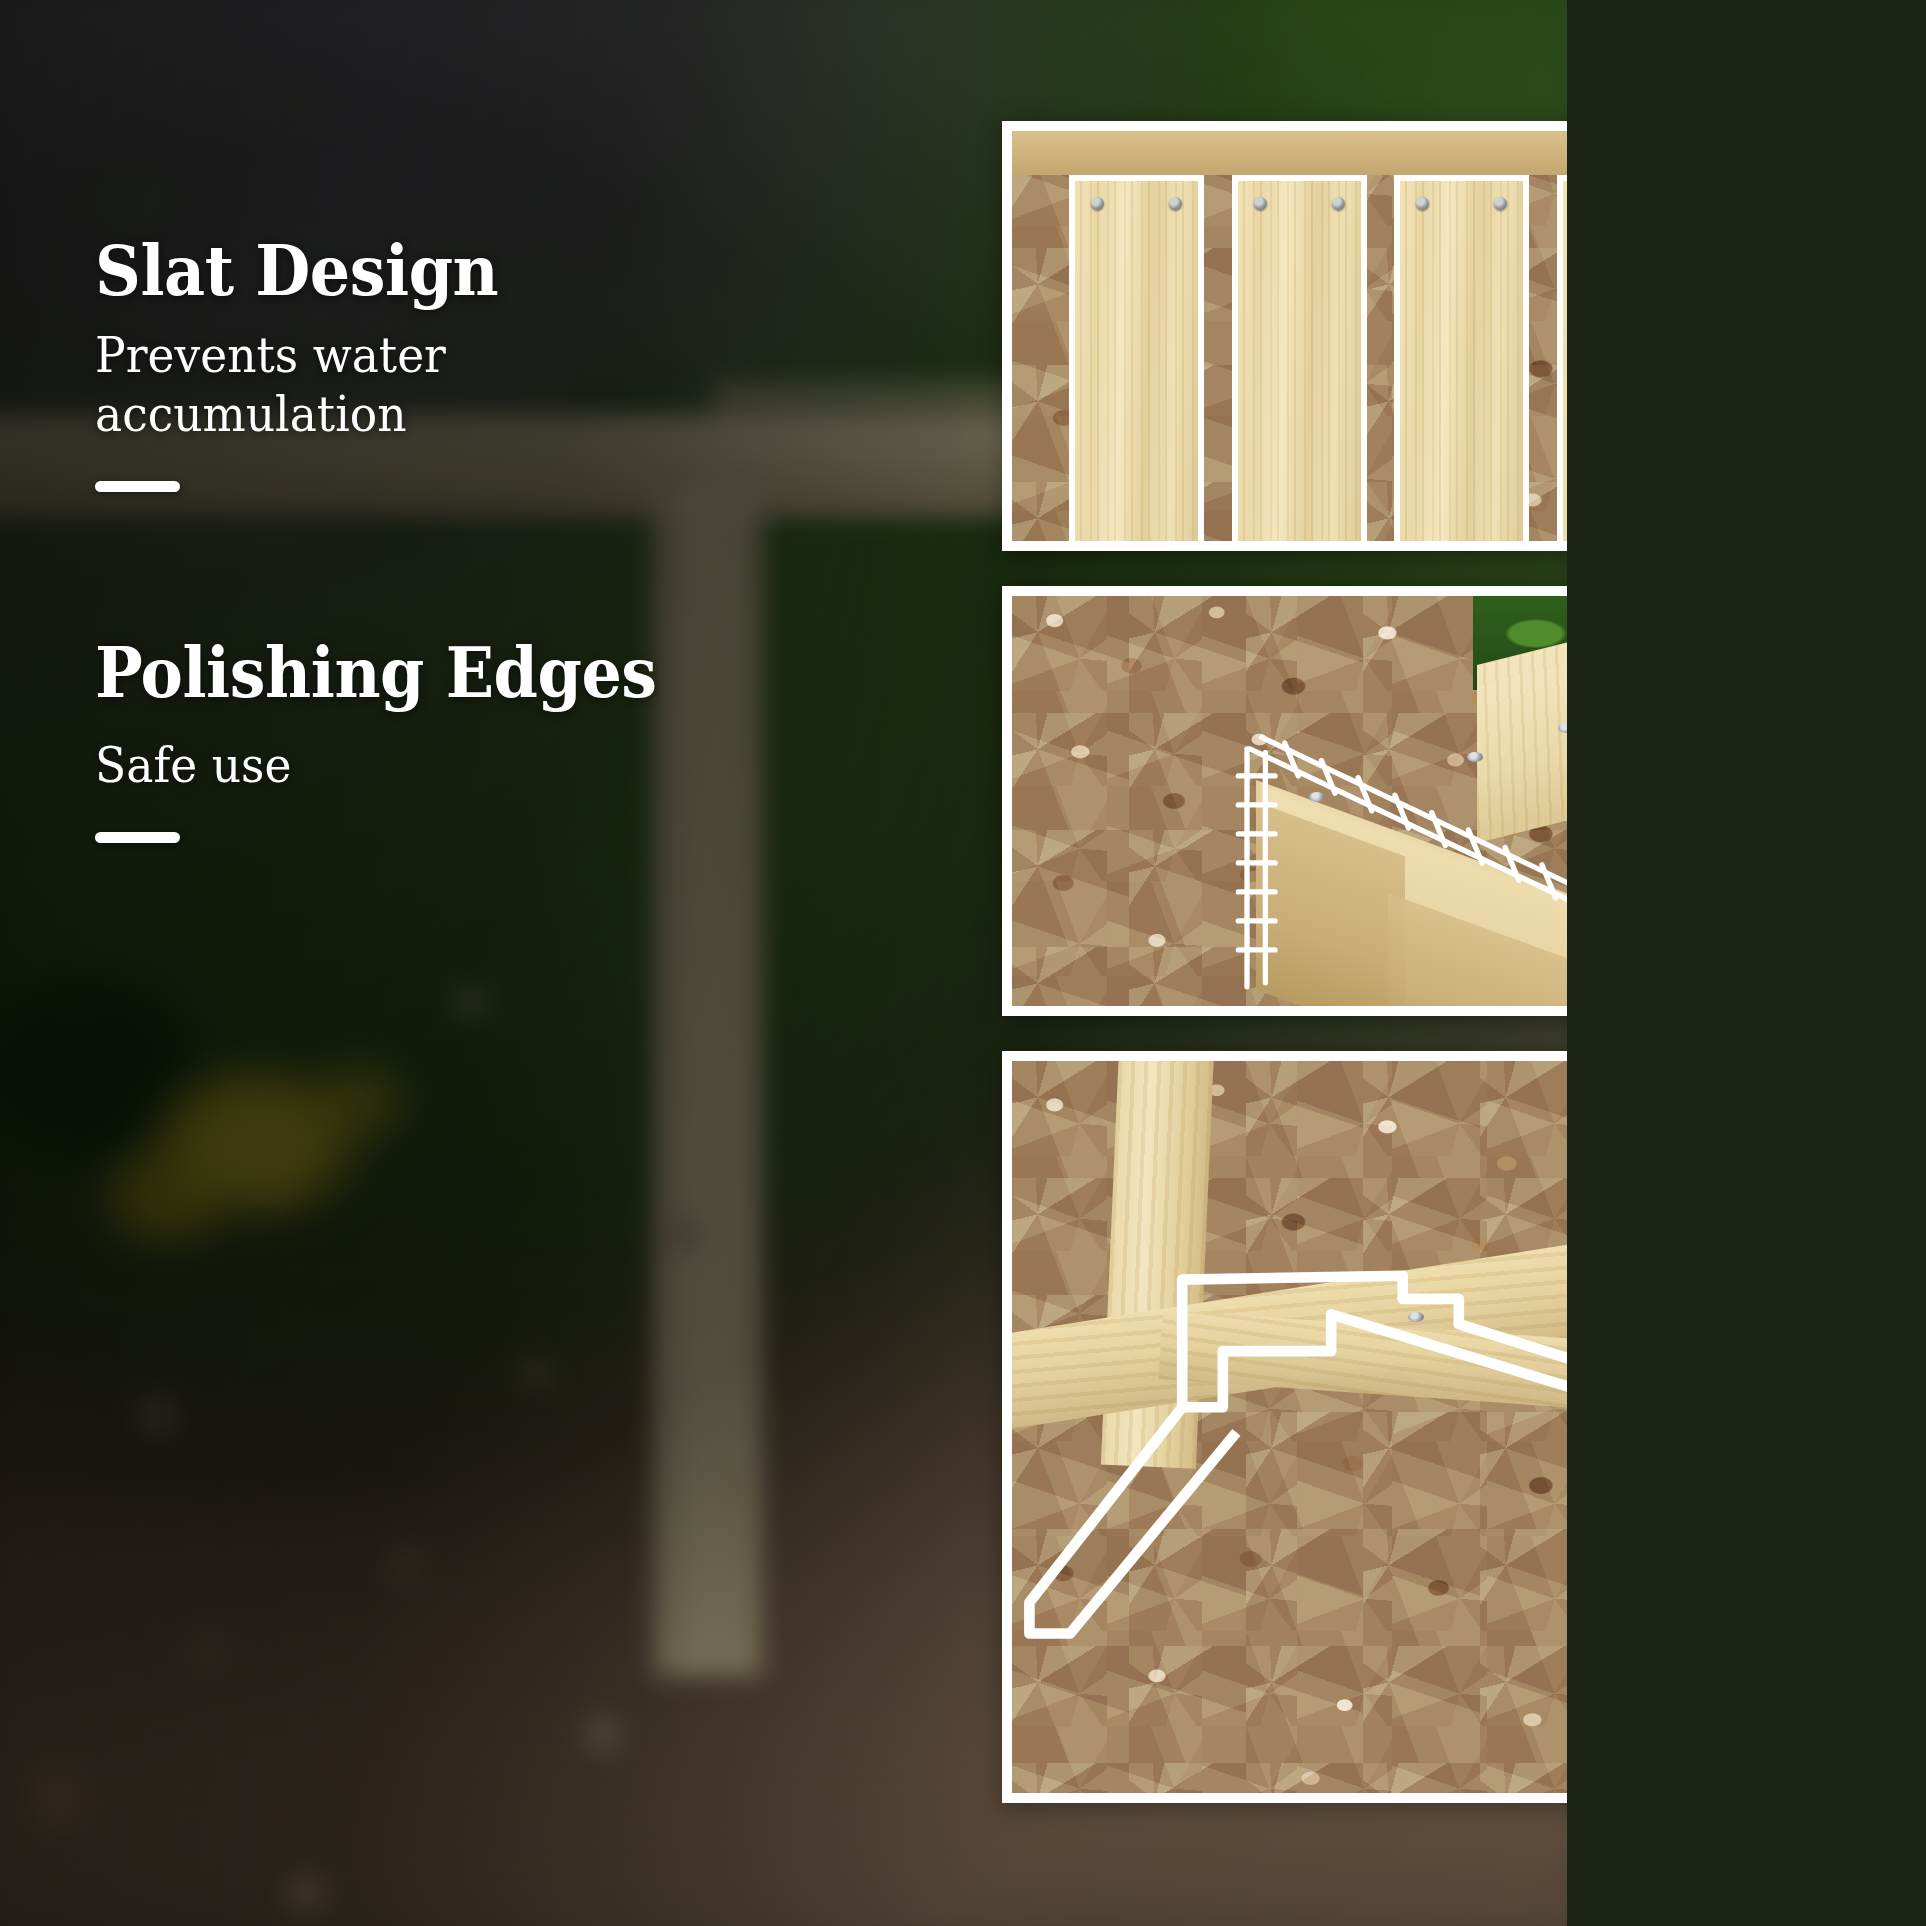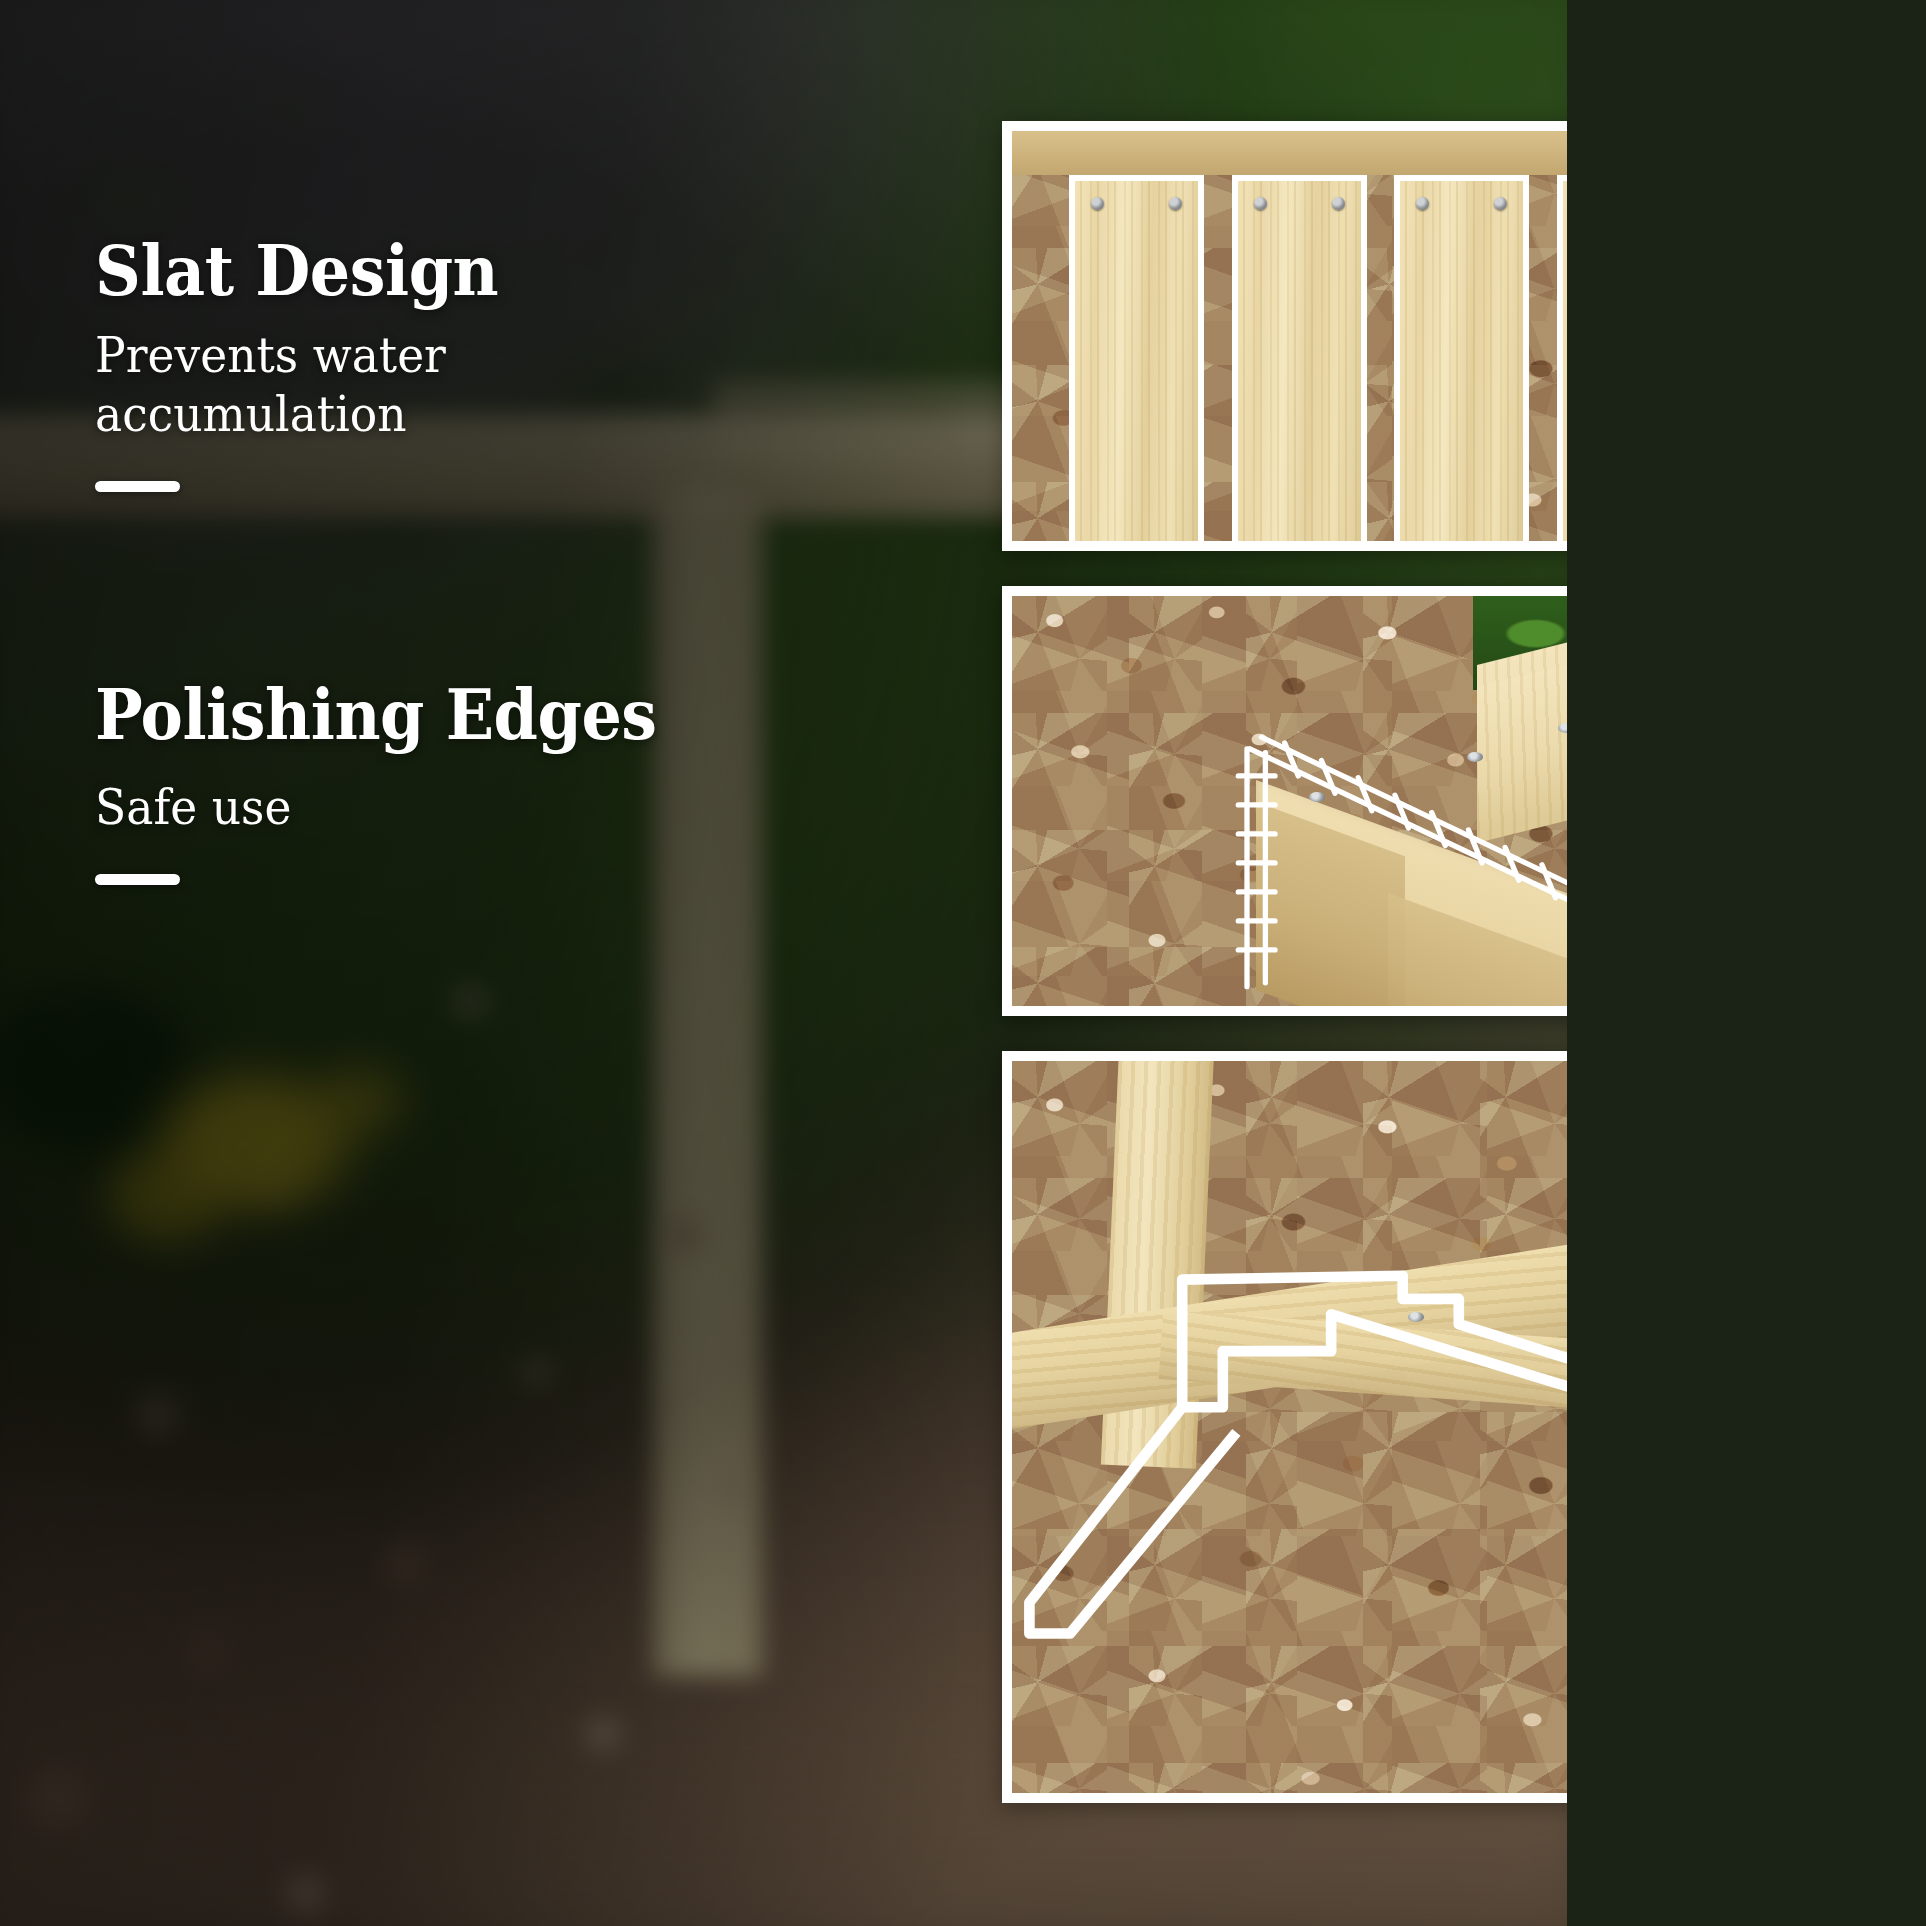--- a/index.html
+++ b/index.html
@@ -110,21 +110,21 @@
       radial-gradient(ellipse at 22% 42%, rgba(0,0,0,.42) 0 42%, rgba(0,0,0,0) 78%);
   }
 
   
   .features{
     position:absolute;left:0;top:0;width:832px;height:100%;
     z-index:6;
   }
   .feature{position:absolute;left:95px;width:723px;}
   .feature-1{top:234px;}
-  .feature-2{top:678px;}
+  .feature-2{top:636px;}
   .feature-3{top:1061px;}
 
   .feature-title{
     font-family:"DejaVu Serif", serif;
     font-weight:700;
     font-size:69px;
     line-height:1.06;
     color:#ffffff;
     letter-spacing:-0.5px;
     margin:0 0 6px 0;

